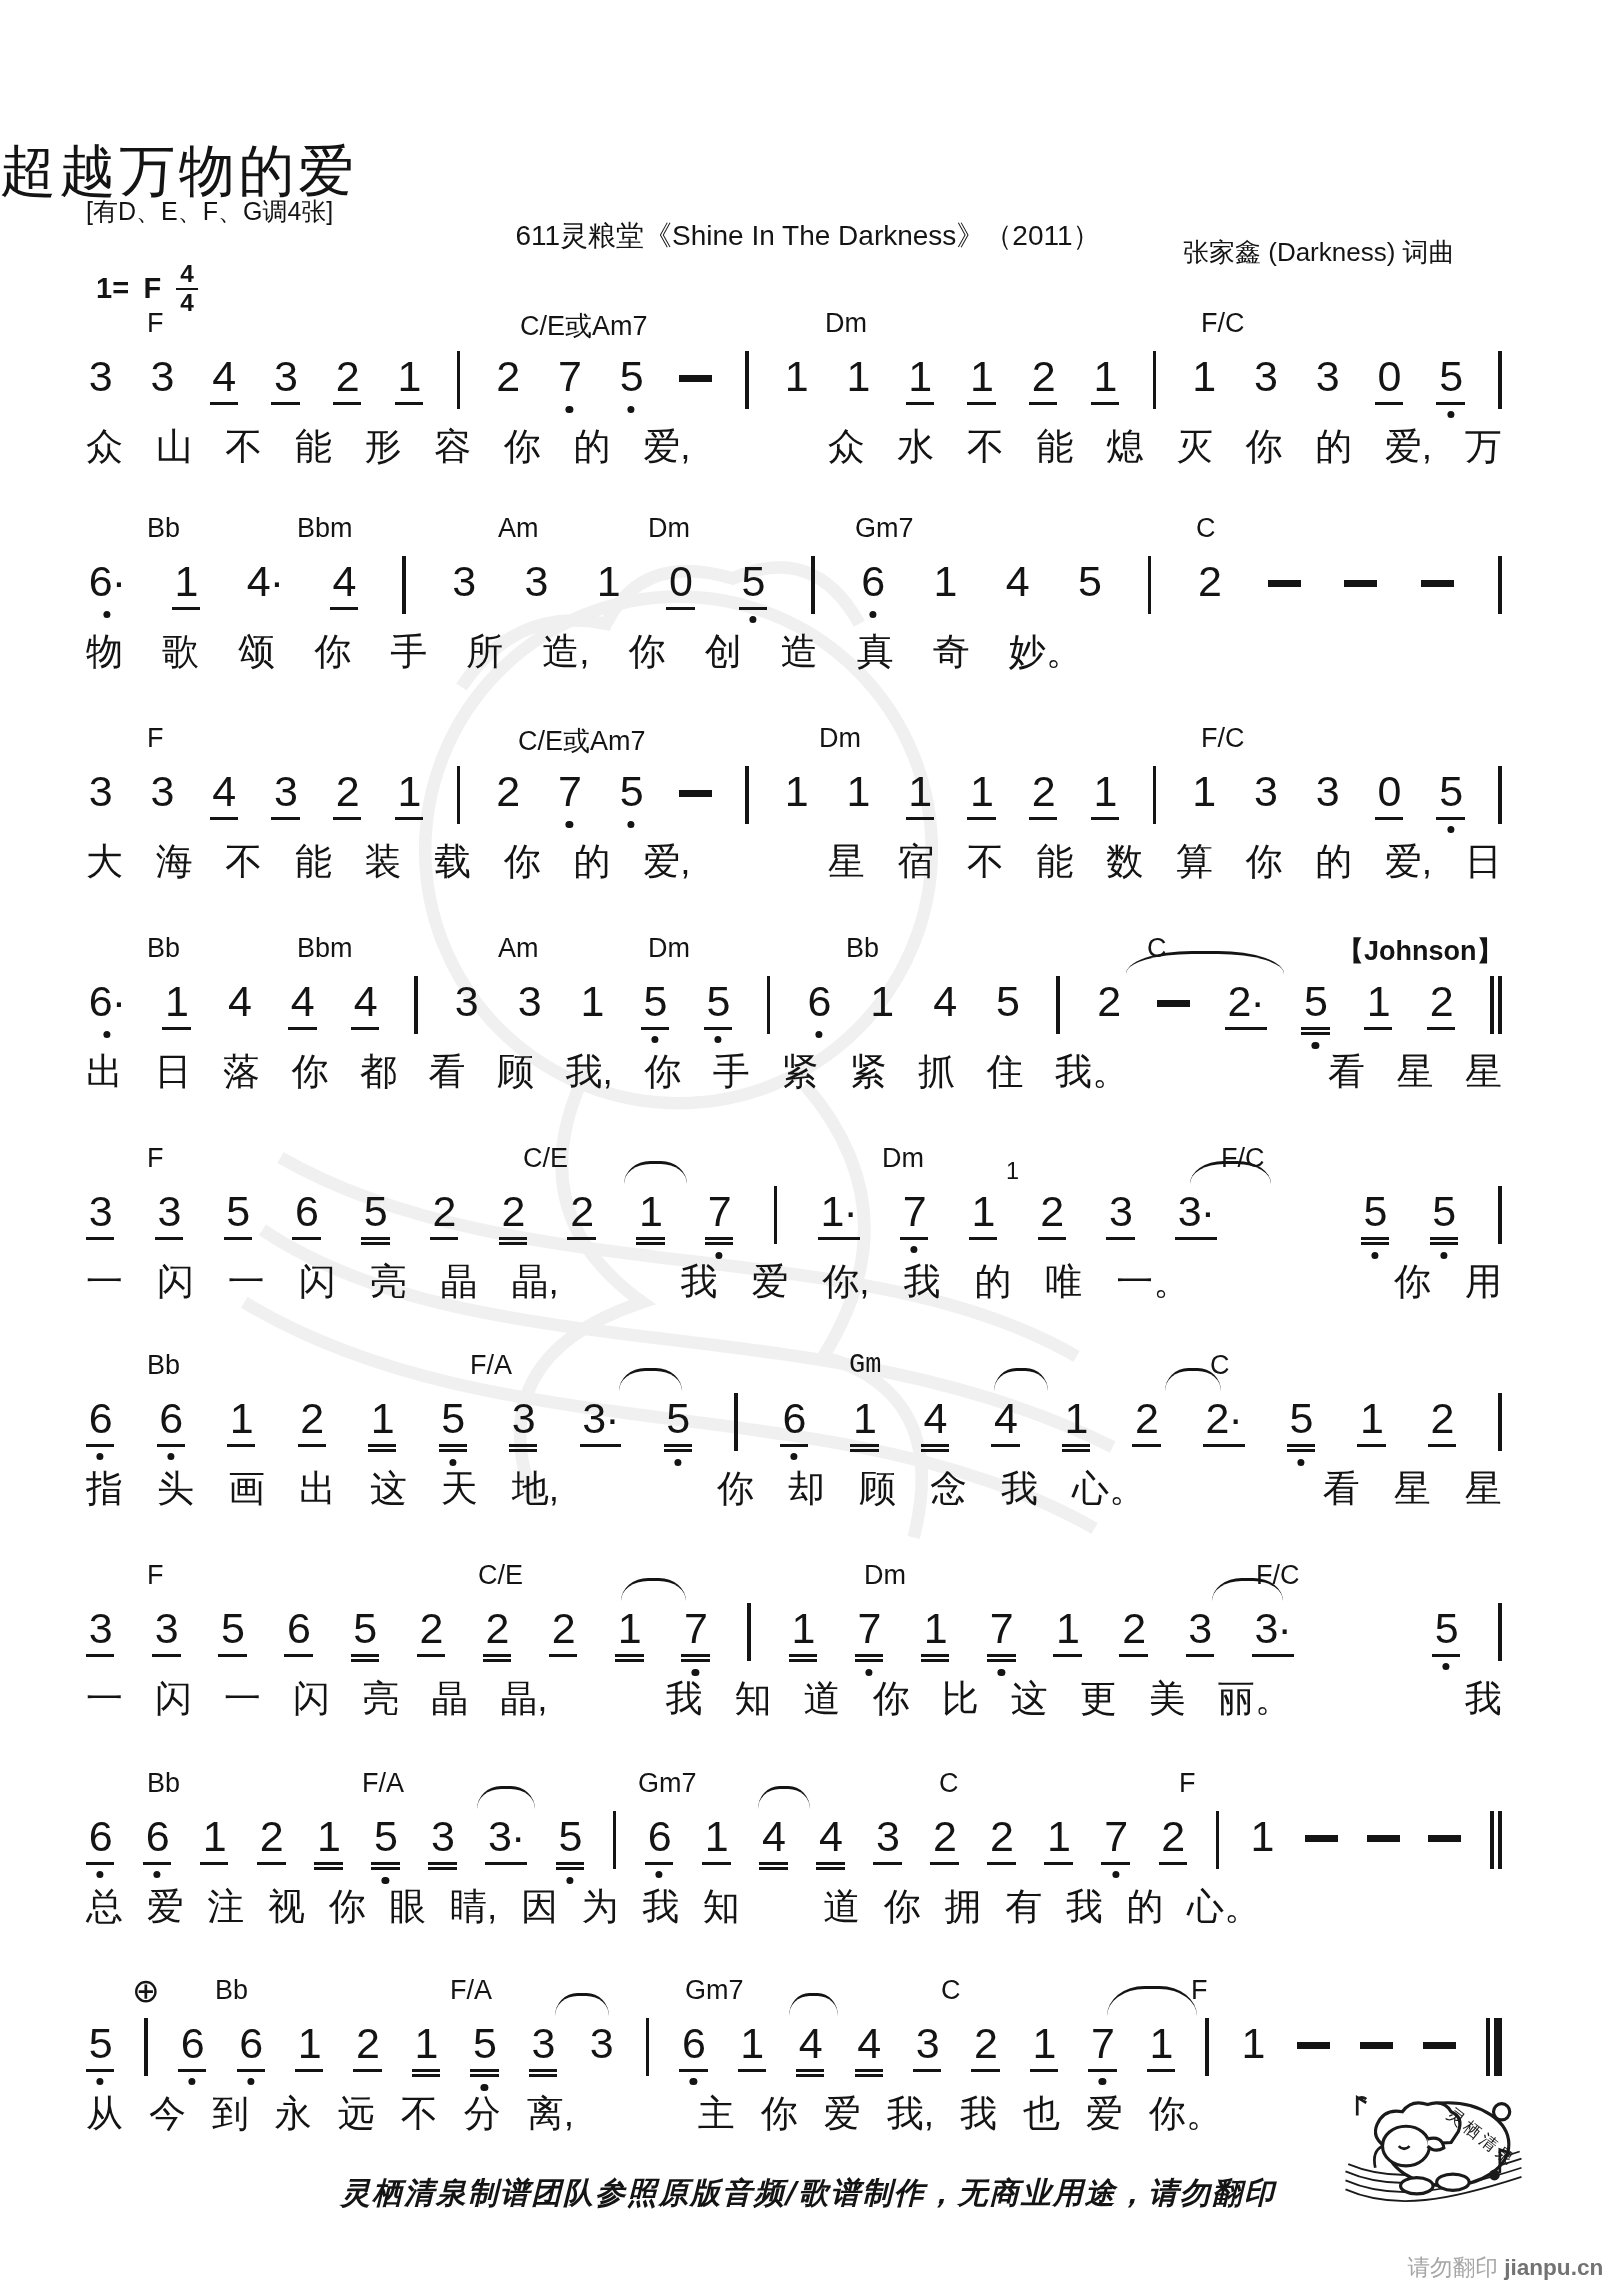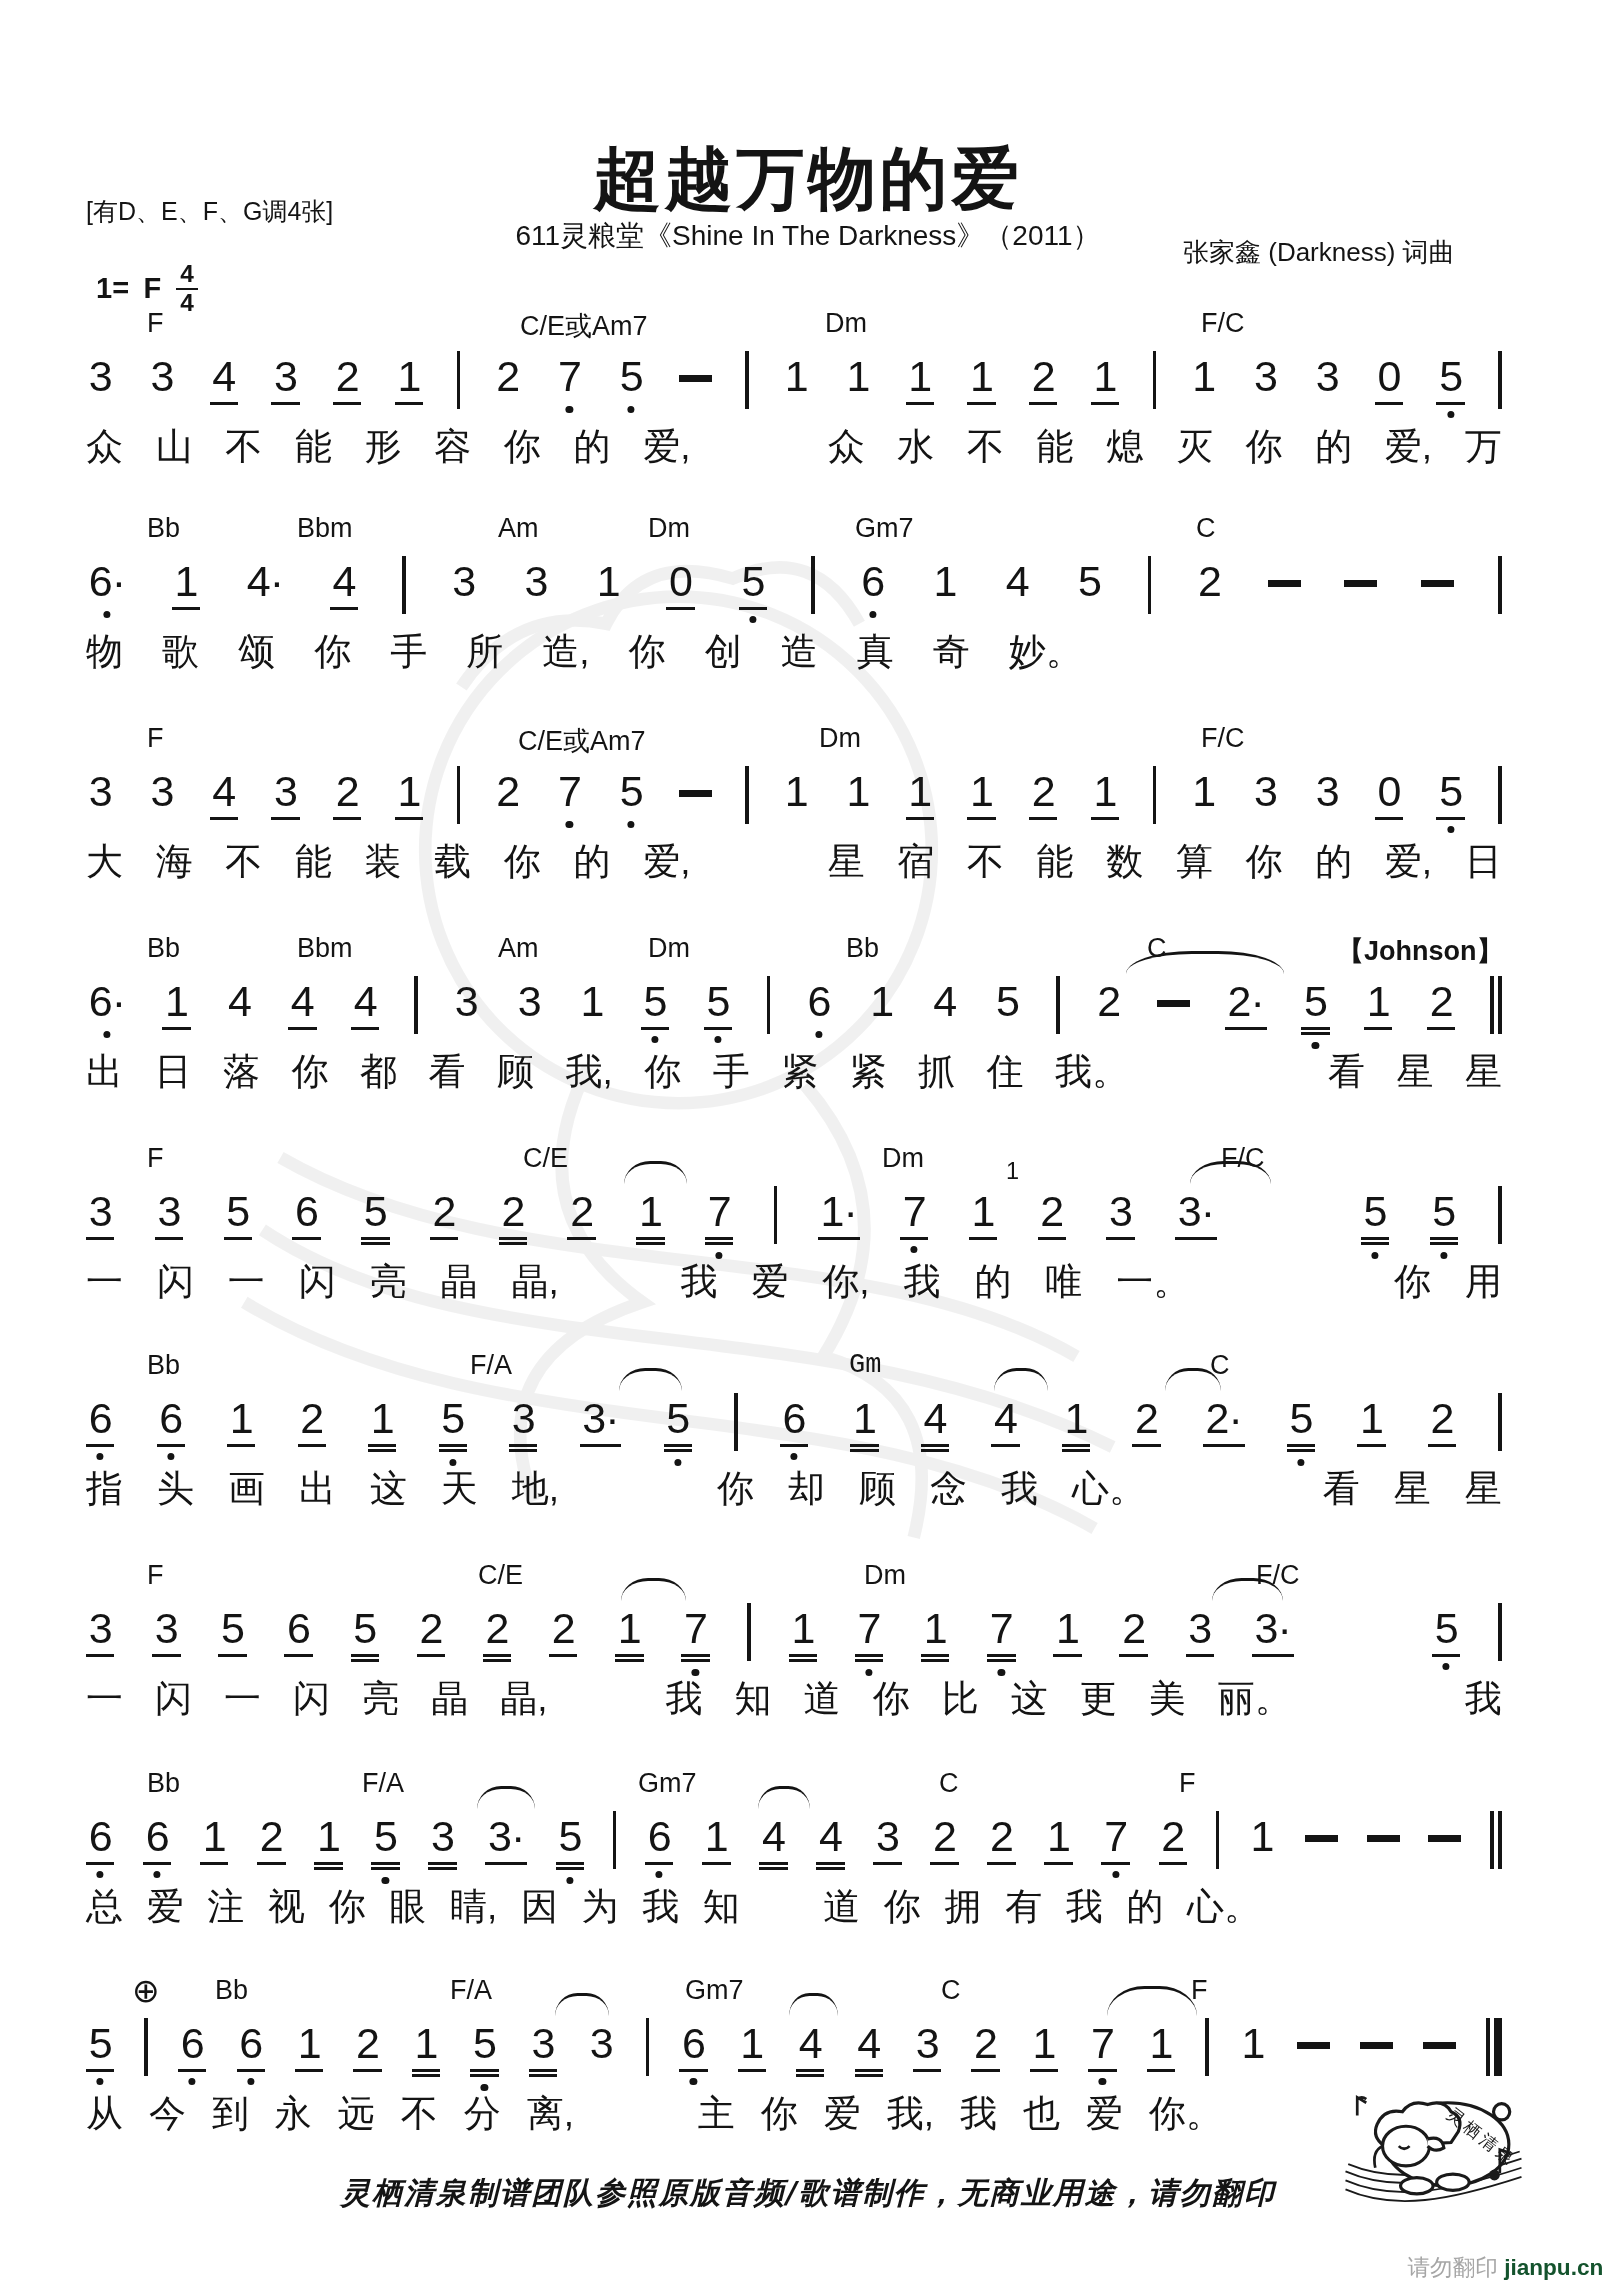--- a/index.html
+++ b/index.html
@@ -1,21 +1,21 @@
 <!DOCTYPE html>
 <html style="font-size:14.5px"><head>
 <meta charset="utf-8">
 <style>
   html,body { margin:0; padding:0; background:#ffffff; }
   body { width:1616px; height:2285px; position:relative; overflow:hidden;
          font-family:"Liberation Sans", sans-serif; color:#141414; }
 
   
-  .title { position:absolute; top:134px; left:0; width:100%; text-align:center;
-           font-size:68px; font-weight:bold; letter-spacing:3.6px; }
+  .title { position:absolute; top:134px; left:0; width:100%; text-align:left;
+           font-size:56px; font-weight:normal; letter-spacing:3.6px; }
   .keynote { position:absolute; left:86px; top:195px; font-size:25px; }
   .subtitle { position:absolute; top:217px; left:0; width:100%; text-align:center; font-size:28px; }
   .credit { position:absolute; left:1183px; top:235px; font-size:26px; }
   .keysig { position:absolute; left:96px; top:261px; display:flex; align-items:center;
             gap:14.5px; font-size:29px; font-weight:600; }
   .meter { display:inline-flex; flex-direction:column; align-items:center;
            font-size:24.4px; font-weight:bold; line-height:1.1; }
   .meter .mtop { border-bottom:2.7px solid #141414; padding:0 4.5px; }
 
   
@@ -596,15 +596,15 @@
   <ellipse cx="84" cy="108" rx="18" ry="9" fill="#ffffff"></ellipse>
   <ellipse cx="124" cy="104" rx="18" ry="9" fill="#ffffff"></ellipse>
   <circle cx="170" cy="96" r="6" fill="#1a1a1a" stroke="none"></circle>
   <path d="M176,94 v-26 l12,4" stroke-width="3"></path>
   <path d="M18,30 v-20 l10,6 M18,12 q5,-4 10,0" stroke-width="3"></path>
   <text x="106" y="44" transform="rotate(38 130 52)" font-size="19" fill="#1a1a1a" stroke="none" font-family="Liberation Sans, sans-serif" letter-spacing="4">灵栖清泉</text>
 </svg>
 
 <div class="sitemark">
   <span class="site-name">请勿翻印</span>
-  <span class="site-url" style="color: #14532d;">jianpu.cn</span>
+  <span class="site-url" style="color: #737373;">jianpu.cn</span>
 </div>
 
 
 </body></html>

